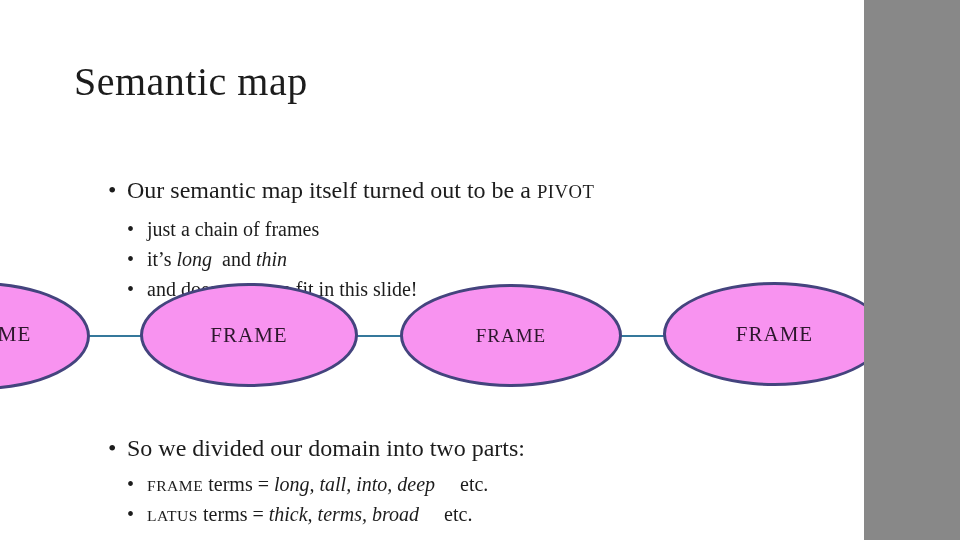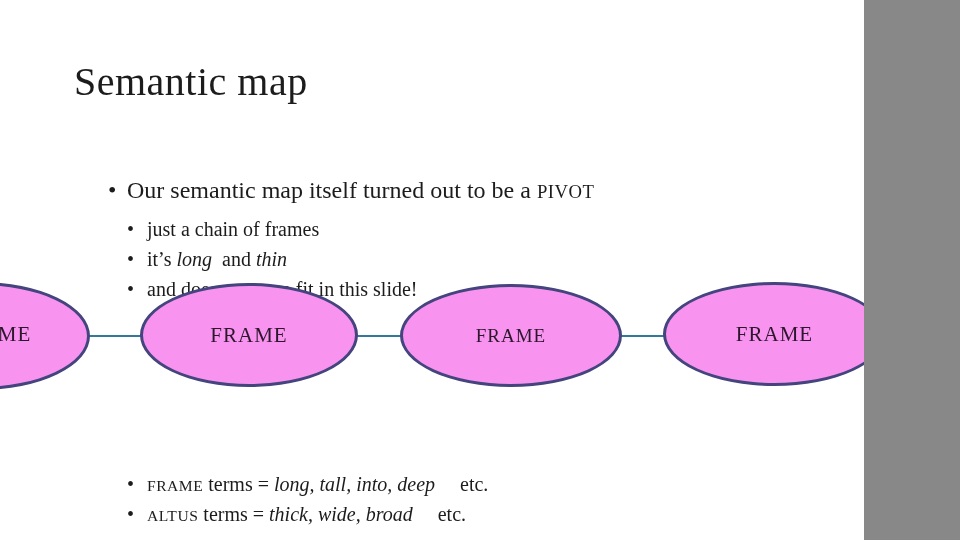--- a/index.html
+++ b/index.html
@@ -83,21 +83,24 @@
   </div>
 
   <div class="ellipse" style="left: 663px; top: 282px; width: 223px; height: 104px; background: rgb(248, 147, 240); border-color: rgb(68, 68, 126);">
     <span class="frame-label">FRAME</span>
   </div>
 
   <div class="ellipse" style="left: 930px; top: 284px; width: 230px; height: 103px; background: rgb(248, 147, 240); border-color: rgb(68, 68, 126);">
     
   </div>
 
+  <div class="abs line b-main" style="left:84px; top:403px;">
+    <span class="bullet">•</span><span>So we divided our domain into two parts:</span>
+  </div>
 
   <div class="abs line b-sub" style="left:107px; top:439px;">
     <span class="bullet">•</span><span class="caps">FRAME</span><span> terms = </span><span class="it">long, tall, into, deep</span><span>     etc.</span>
   </div>
   <div class="abs line b-sub" style="left:107px; top:469px;">
-    <span class="bullet">•</span><span class="caps">ALTUS</span><span> terms = </span><span class="it">thick, wide, broad</span><span>     etc.</span>
+    <span class="bullet">•</span><span class="caps">LATUS</span><span> terms = </span><span class="it">thick, terms, broad</span><span>     etc.</span>
   </div>
 
 </div>
 
 </body></html>

